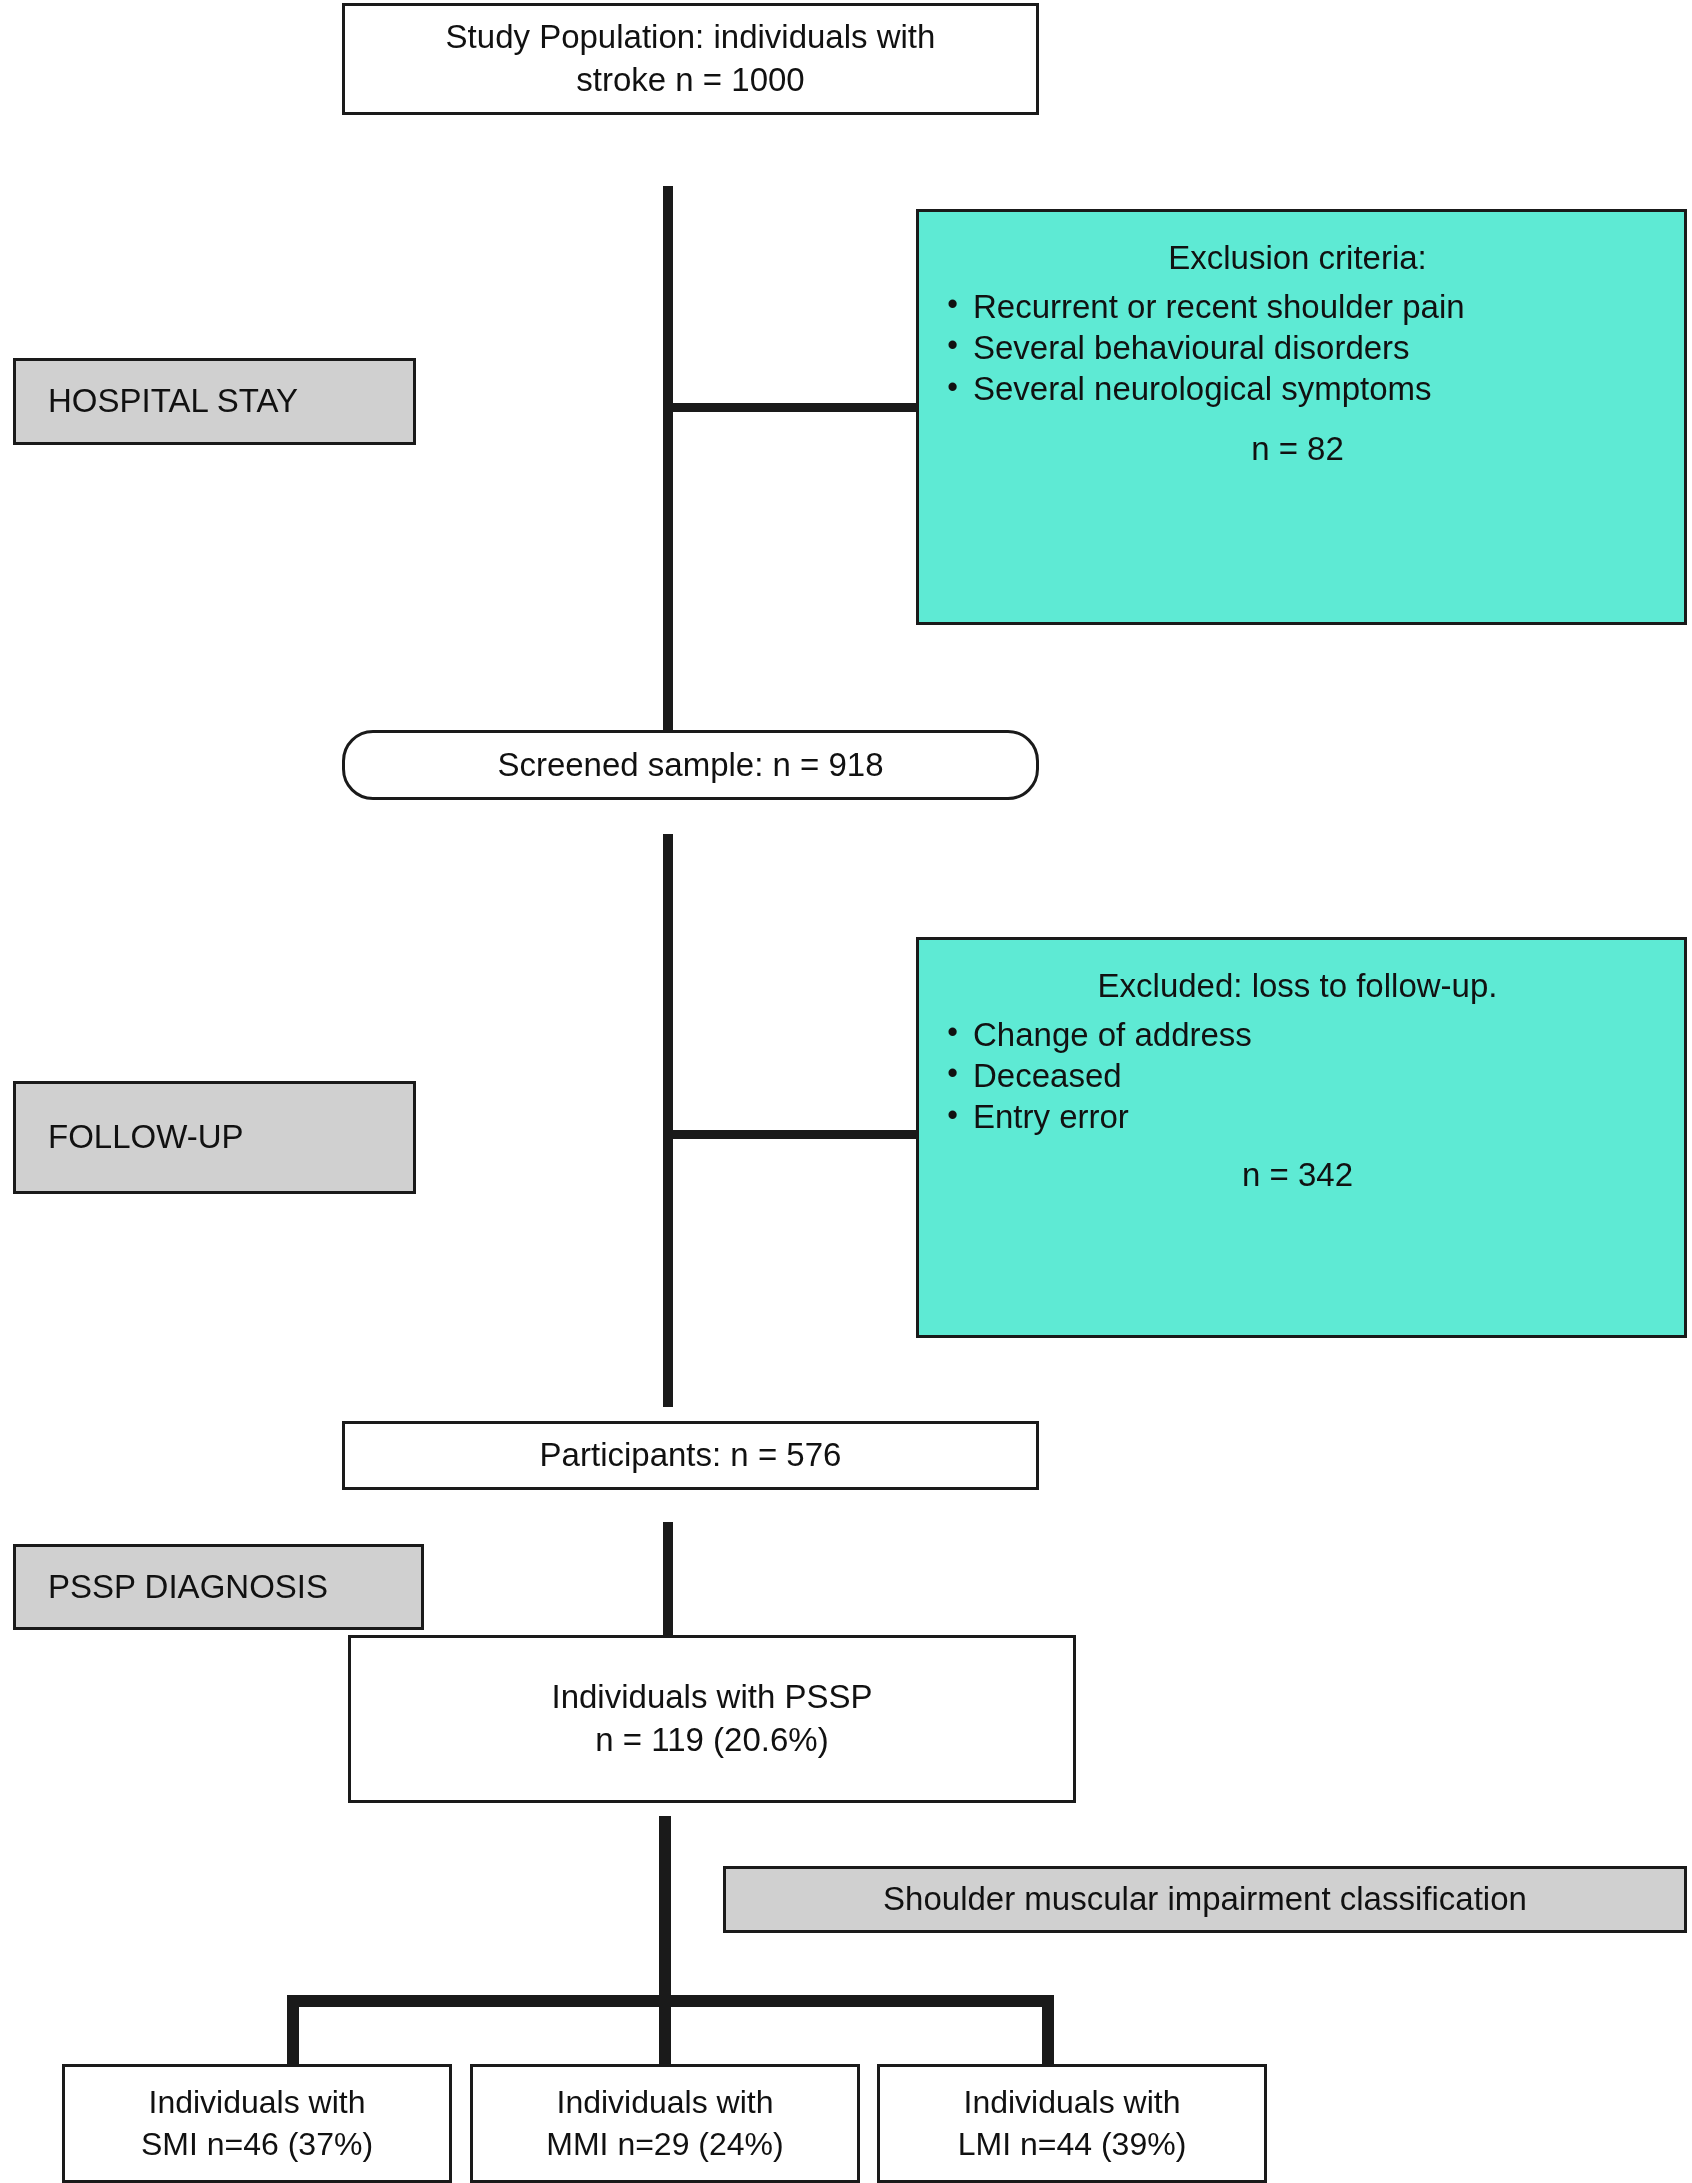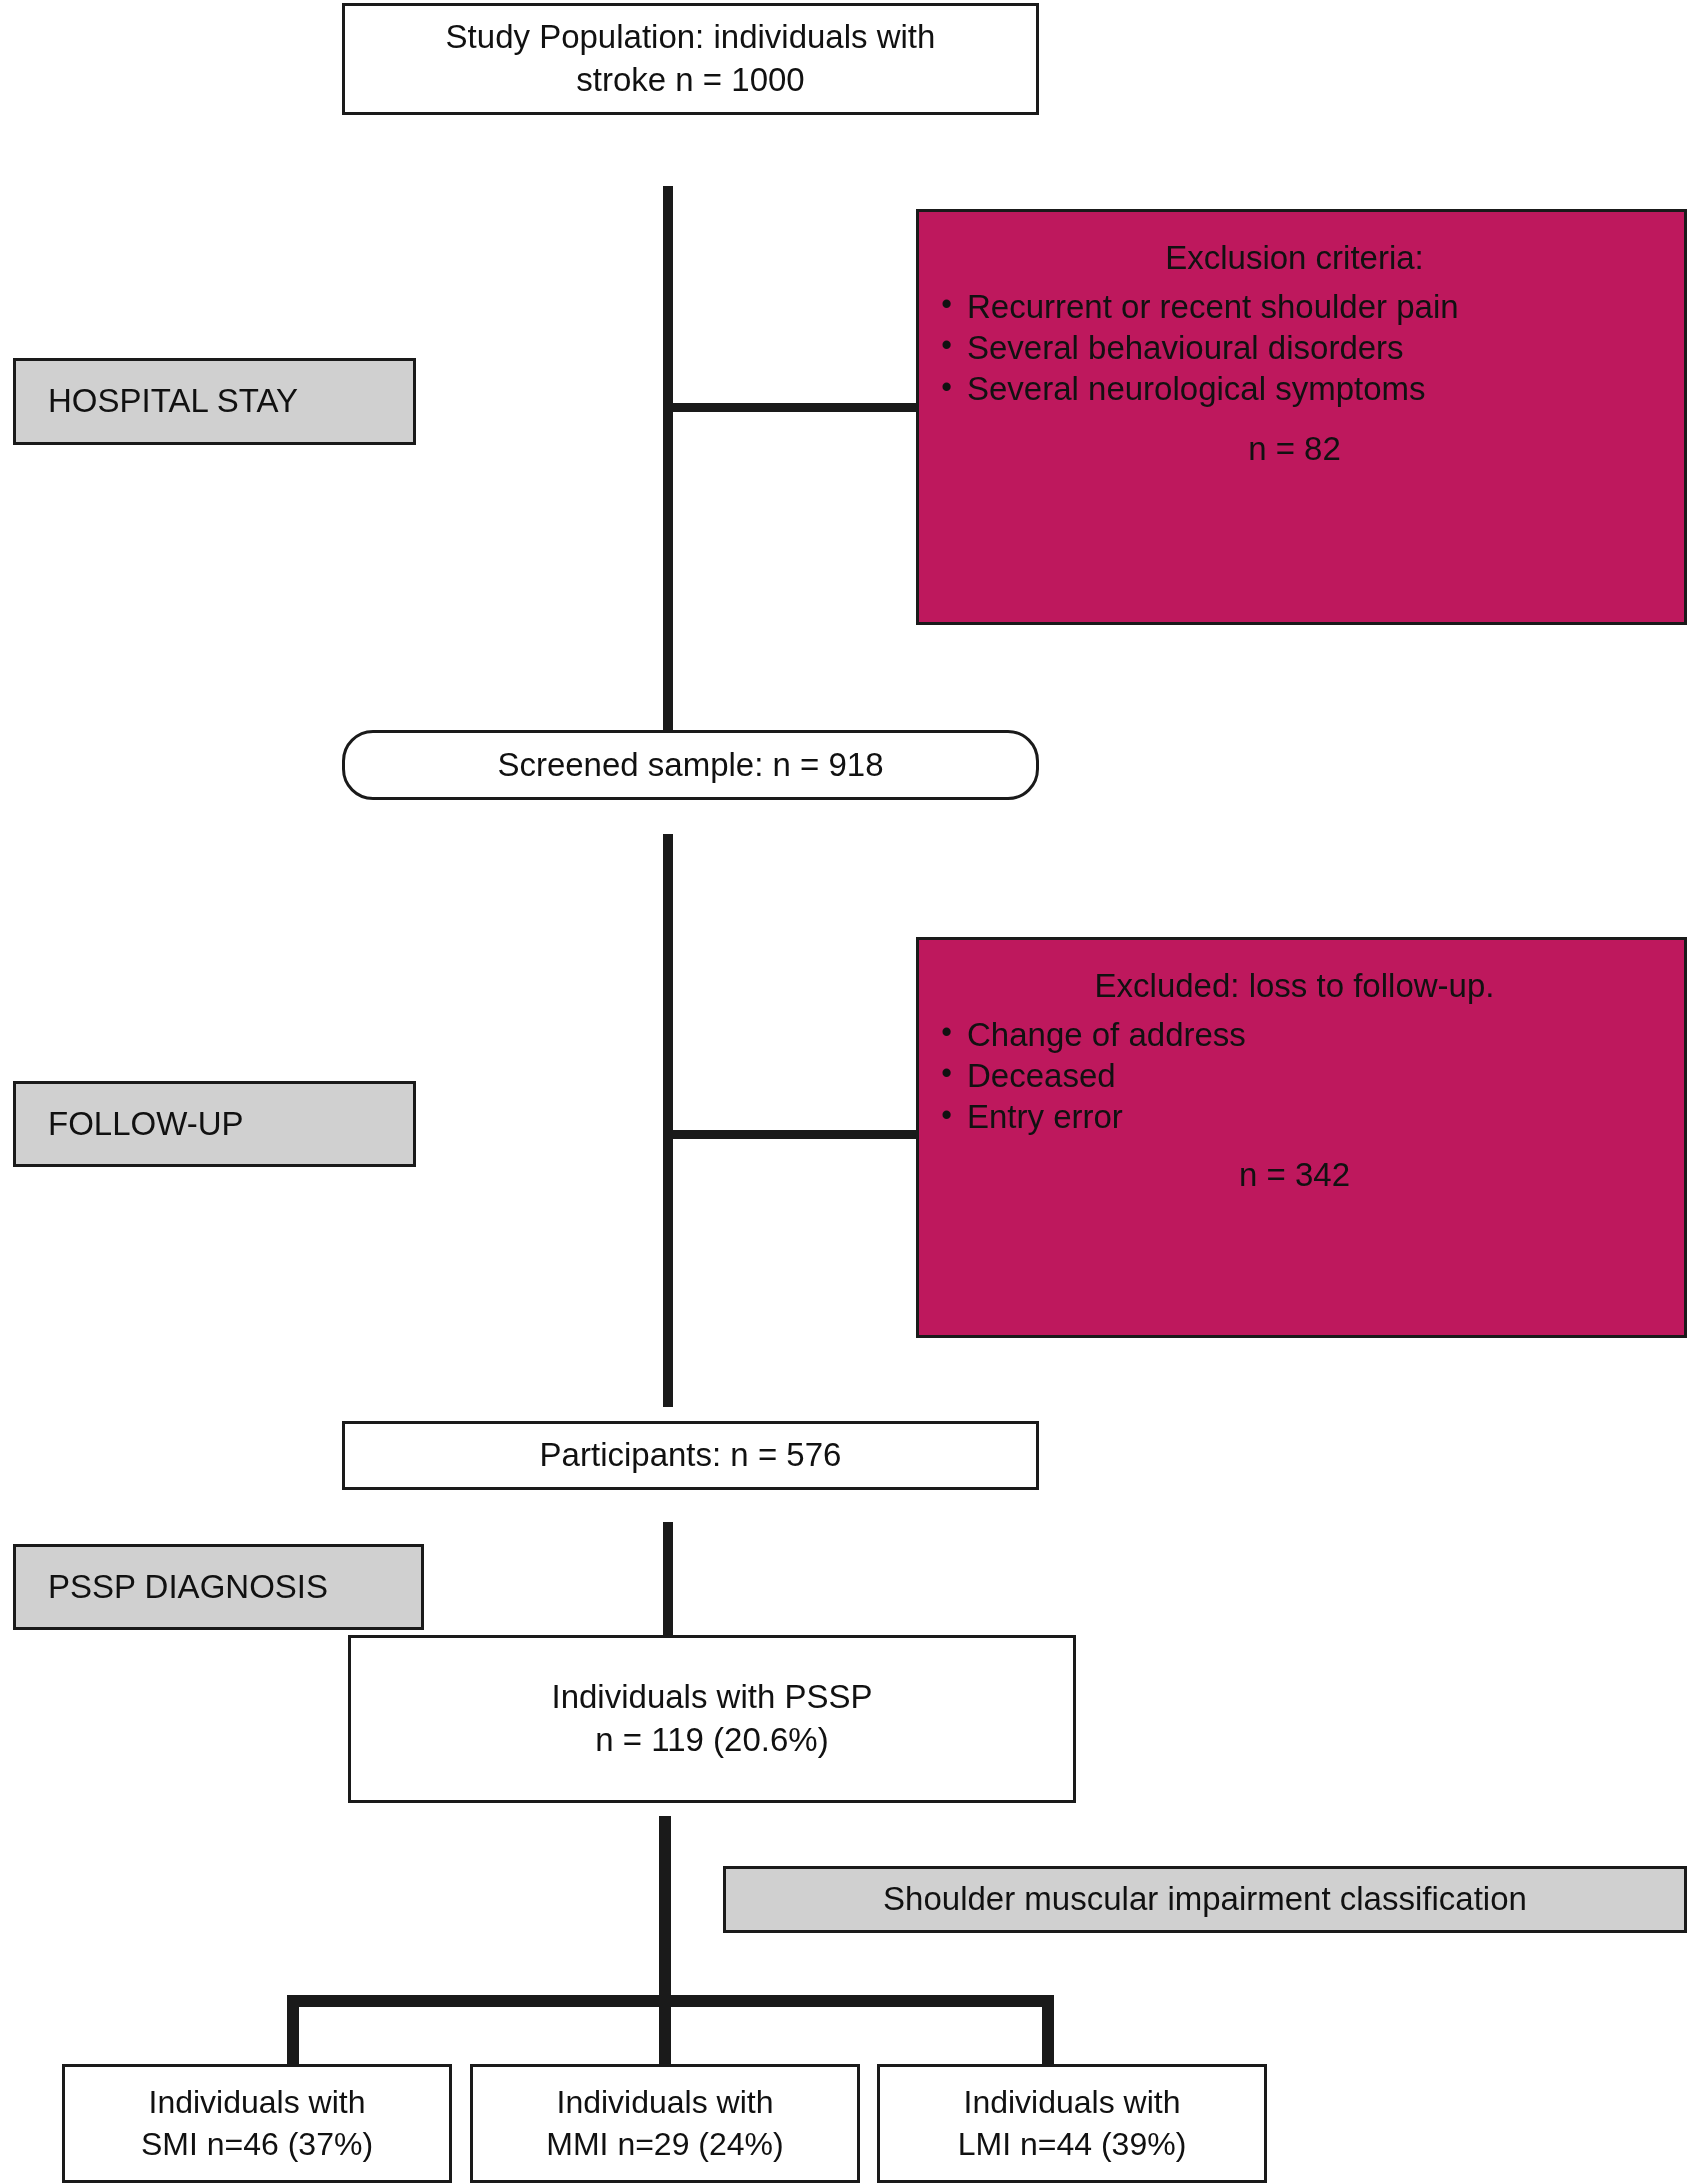--- a/index.html
+++ b/index.html
@@ -53,22 +53,22 @@
   .box.gray.center-text .line {
     text-align: center;
     padding-left: 0;
   }
 
   
   .panel {
     position: absolute;
     box-sizing: border-box;
     border: 3.6px solid #1a1a1a;
-    background: #be185d;
-    padding: 25px 29px 22px 15px;
+    background: #5eead4;
+    padding: 25px 29px 22px 21px;
   }
   .panel-title {
     text-align: center;
     font-size: 33px;
     line-height: 1.25;
     margin-bottom: 7.3px;
   }
   .panel ul {
     list-style: none;
     margin: 0;
@@ -131,21 +131,21 @@
   </div>
 
   <div class="box" style="left:342px; top:730px; width:697px; height:70px;border-radius:31px;">
     <span class="line fs-main">Screened sample: n = 918</span>
   </div>
 
   <div class="vline" style="left:663px; top:834px; width:10.2px; height:573px;"></div>
 
   <div class="hline" style="left:663px; top:1130px; width:253px; height:9.4px;"></div>
 
-  <div class="box gray" style="left:13px; top:1081px; width:403px; height:86px;">
+  <div class="box gray" style="left:13px; top:1081px; width:403px; height:113px;">
     <span class="line fs-label">FOLLOW-UP</span>
   </div>
 
   <div class="panel" style="left:916px; top:937px; width:771px; height:401px;">
     <div class="panel-title">Excluded: loss to follow-up.</div>
     <ul>
       <li>Change of address</li>
       <li>Deceased</li>
       <li>Entry error</li>
     </ul>

